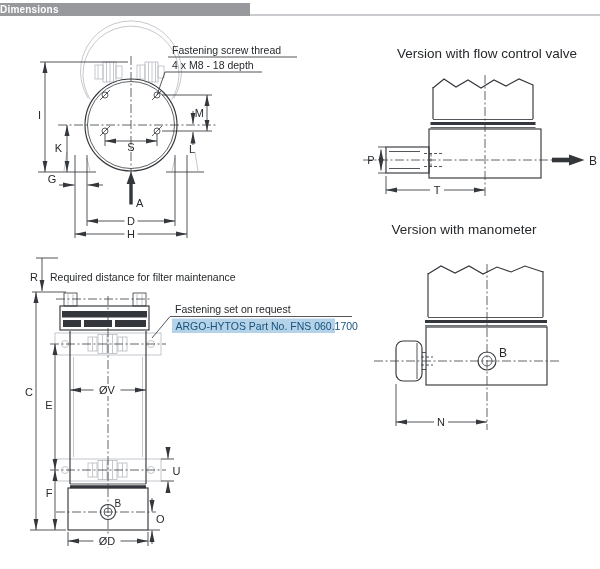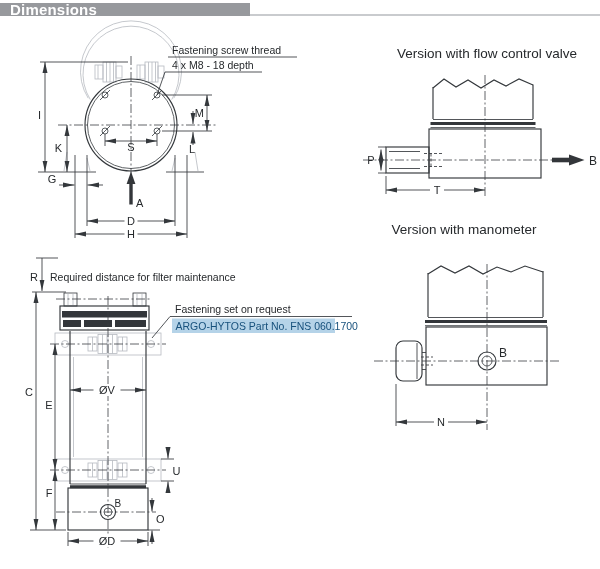--- a/index.html
+++ b/index.html
@@ -1,19 +1,19 @@
 <!DOCTYPE html>
 <html><head>
 <meta charset="utf-8">
 <style>
   html,body{margin:0;padding:0;background:#ffffff;}
   .page{position:relative;width:600px;height:569px;background:#fff;overflow:hidden;
         font-family:"Liberation Sans",sans-serif;}
   .hdr-bar{position:absolute;left:0;top:3px;width:250px;height:13px;background:#97999d;
-           color:#ffffff;font-size:15px;font-weight:bold;line-height:13px;padding-left:10px;
+           color:#ffffff;font-size:10px;font-weight:bold;line-height:13px;
            box-sizing:border-box;letter-spacing:.2px;}
   .hdr-rule{position:absolute;left:250px;top:13.5px;width:350px;height:2px;background:#c9cbce;}
   svg{position:absolute;left:0;top:0;}
   svg .dl{stroke:#34383c;stroke-width:.85;fill:none}
   svg .ol{stroke:#34383c;stroke-width:1.15;fill:none}
   svg .o2{stroke:#34383c;stroke-width:.8;fill:none}
   svg .th{stroke:#33363a;stroke-width:3;fill:none}
   svg .cl{stroke:#3a3e42;stroke-width:.8;fill:none;stroke-dasharray:9 2.5 2 2.5}
   svg .lg{stroke:#b6bac0;stroke-width:.8;fill:none}
   svg .dk{fill:#33363a;stroke:none}

